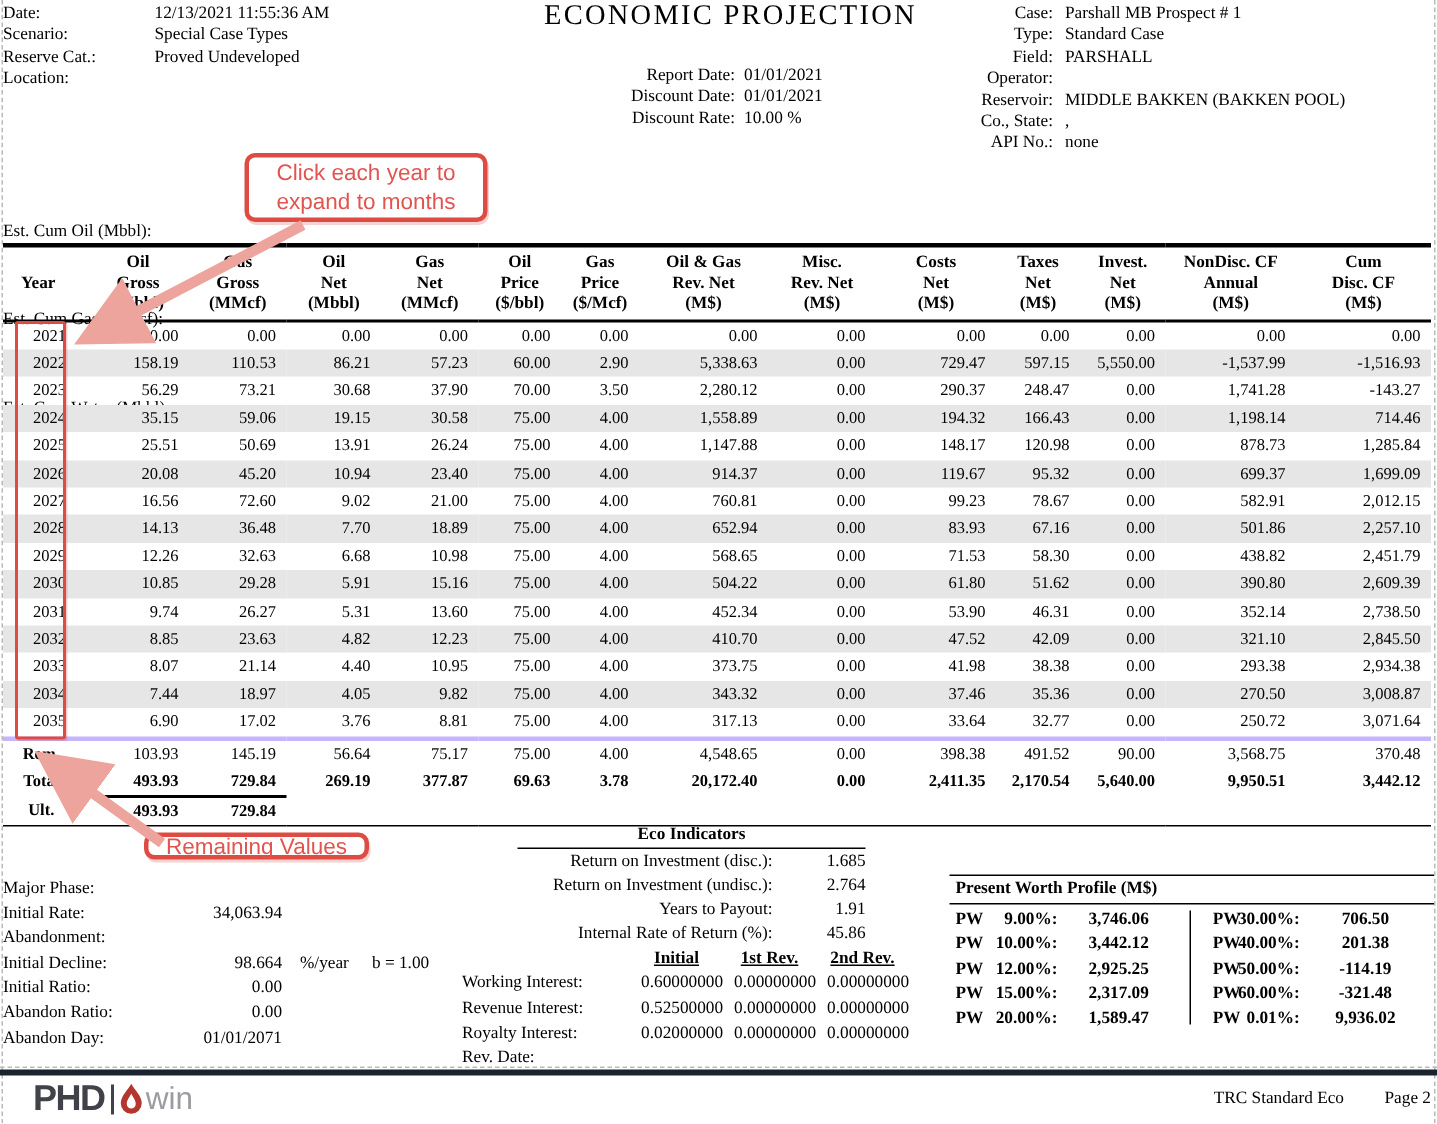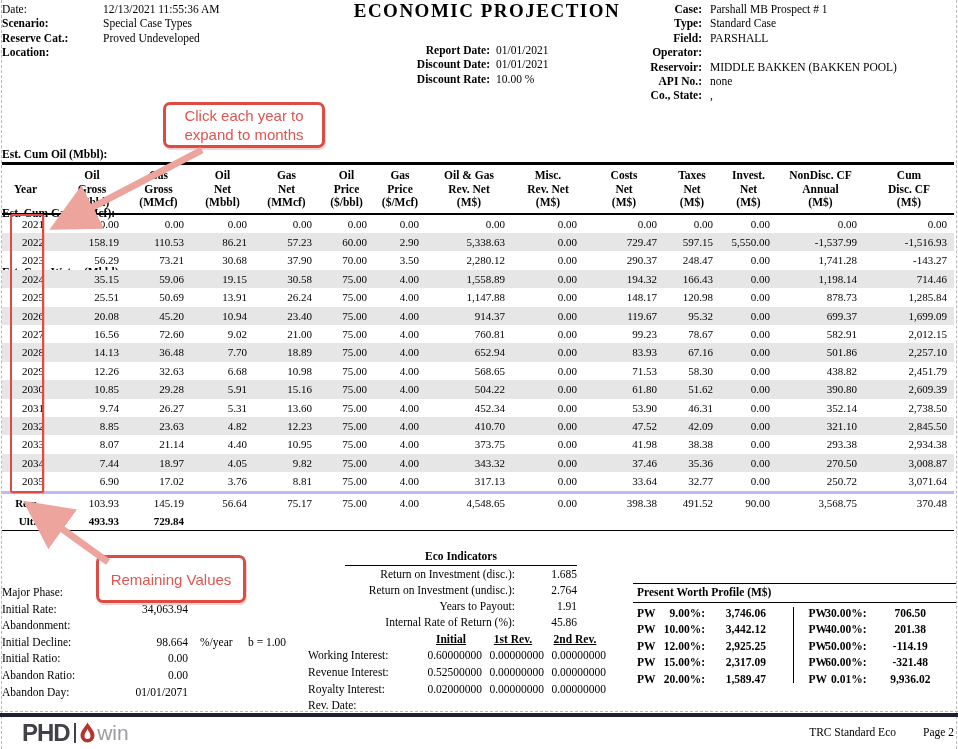--- a/index.html
+++ b/index.html
@@ -11,36 +11,36 @@
   body{font-family:"Liberation Serif", serif; color:#000;}
   #page{position:relative;width:958px;height:749px;background:#fff;overflow:hidden;font-size:11.5px;}
 
   
   .guide-v{position:absolute;top:0;bottom:0;width:0;border-left:1px dashed #b9b9b9;}
   .guide-h{position:absolute;left:0;right:0;height:0;border-top:1px dashed #b9b9b9;}
 
   
   .kv{position:absolute;}
   .kv .row{display:flex;line-height:14.4px;}
-  .kv .lbl{font-weight:bold;}
+  .kv .lbl{font-weight:normal;}
   .kv .lbl.plain{font-weight:normal;}
   #hdr-left .lbl{width:101px;}
   #hdr-right{width:338px;}
   #hdr-right .lbl{width:92px;text-align:right;padding-right:8px;}
   #hdr-center .lbl{width:116px;text-align:right;padding-right:6px;}
-  #page-title{position:absolute;left:16px;right:0;top:0;text-align:center;font-size:19px;font-weight:bold;letter-spacing:1.5px;}
+  #page-title{position:absolute;left:16px;right:0;top:0;text-align:center;font-size:19px;font-weight:normal;letter-spacing:1.5px;}
   #estcum .row{line-height:15px;margin-top:44px;}
 
   
   .callout{position:absolute;border:3px solid var(--accent);border-radius:7px;background:#fff;
            color:#E25450;font-family:"Liberation Sans", sans-serif;font-size:15px;line-height:19px;
            display:flex;align-items:center;justify-content:center;text-align:center;
            box-shadow:1px 2px 0 rgba(221,75,67,.25);}
   #callout-click{left:163px;top:102px;width:162px;height:46px;padding:2px 6px;}
-  #callout-rem{left:96px;top:555px;width:150px;height:48px;}
+  #callout-rem{left:96px;top:555px;width:150px;height:18px;}
 
   #arrow-layer{position:absolute;left:0;top:0;pointer-events:none;}
 
   
   #tablewrap{position:absolute;left:2px;top:162px;width:952px;}
   table{border-collapse:collapse;table-layout:fixed;width:952px;font-size:11px;}
   thead tr{border-top:3px solid #000;border-bottom:2.5px solid #000;}
   th{font-weight:bold;font-size:11.5px;line-height:13.5px;text-align:center;vertical-align:middle;padding:4px 2px 3px 2px;}
   th:first-child{text-align:left;padding-left:12px;}
   td{text-align:right;padding:0 7px 0 0;height:18.4px;line-height:18.4px;white-space:nowrap;}
@@ -159,26 +159,26 @@
       </div>
       <div class="row">
         <span class="lbl">Operator:</span>
         <span class="val"></span>
       </div>
       <div class="row">
         <span class="lbl">Reservoir:</span>
         <span class="val">MIDDLE BAKKEN (BAKKEN POOL)</span>
       </div>
       <div class="row">
+        <span class="lbl">Co., State:</span>
+        <span class="val">,</span>
+      </div>
+      <div class="row">
         <span class="lbl">API No.:</span>
         <span class="val">none</span>
-      </div>
-      <div class="row">
-        <span class="lbl">Co., State:</span>
-        <span class="val">,</span>
       </div>
     </div>
   <div id="estcum" class="kv" style="left:2px;top:103px;">
       <div class="row">
         <span class="lbl">Est. Cum Oil (Mbbl):</span>
         <span class="val"></span>
       </div>
       <div class="row">
         <span class="lbl">Est. Cum Gas (MMcf):</span>
         <span class="val"></span>
@@ -484,20 +484,36 @@
             <td>75.00</td>
             <td>4.00</td>
             <td>4,548.65</td>
             <td>0.00</td>
             <td>398.38</td>
             <td>491.52</td>
             <td>90.00</td>
             <td>3,568.75</td>
             <td>370.48</td>
           </tr>
+          <tr class="sum-total">
+            <td class="year">Total</td>
+            <td>493.93</td>
+            <td>729.84</td>
+            <td>269.19</td>
+            <td>377.87</td>
+            <td>69.63</td>
+            <td>3.78</td>
+            <td>20,172.40</td>
+            <td>0.00</td>
+            <td>2,411.35</td>
+            <td>2,170.54</td>
+            <td>5,640.00</td>
+            <td>9,950.51</td>
+            <td>3,442.12</td>
+          </tr>
           <tr class="sum-ult">
             <td class="year">Ult.</td>
             <td>493.93</td>
             <td>729.84</td>
             <td></td>
             <td></td>
             <td></td>
             <td></td>
             <td></td>
             <td></td>

